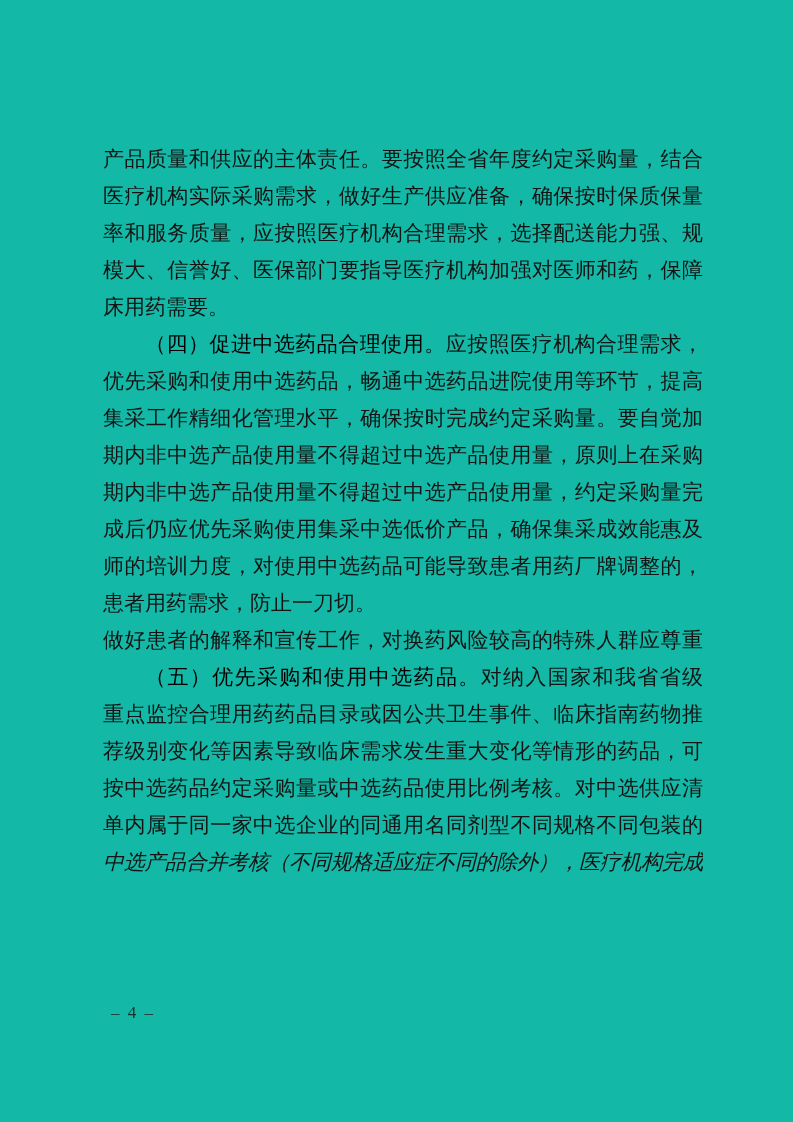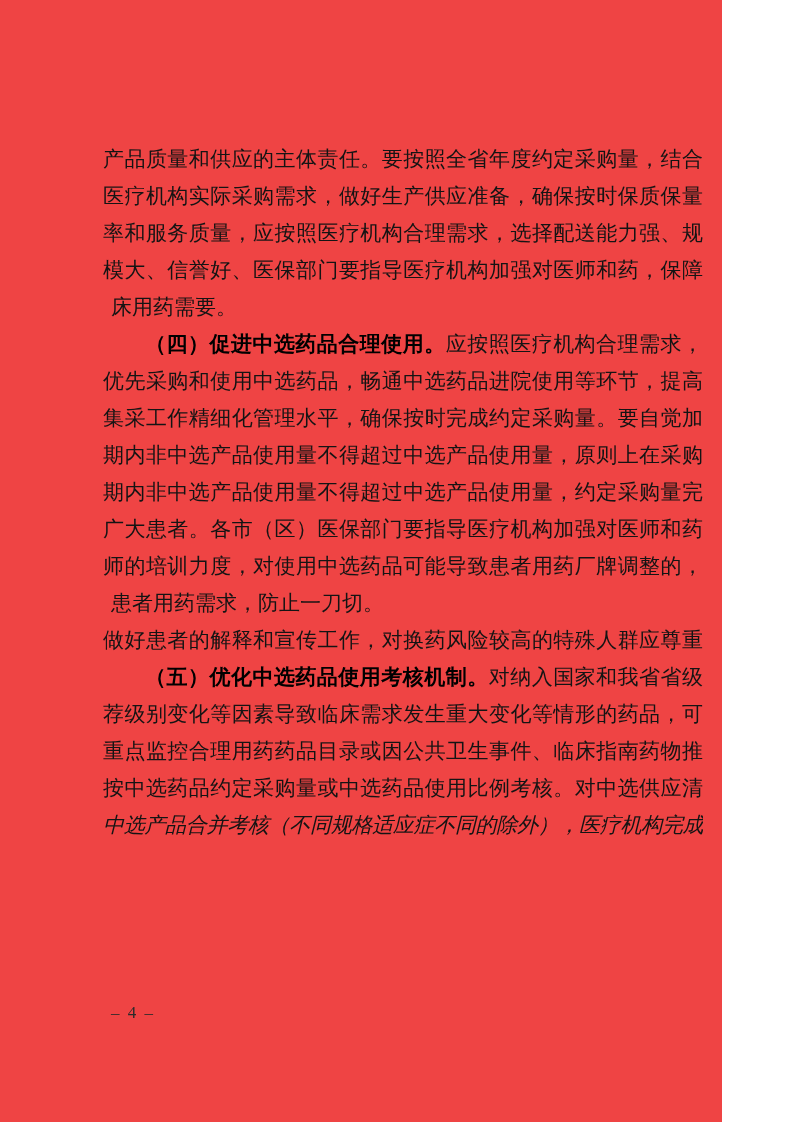--- a/index.html
+++ b/index.html
@@ -2,23 +2,23 @@
 <html><head>
 <meta charset="utf-8">
 <style>
   html, body {
     margin: 0;
     padding: 0;
     background: #ffffff;
   }
   .page {
     position: relative;
-    width: 722px;
+    width: 793px;
     height: 1122px;
-    background: #ef4444;
+    background: #14b8a6;
     overflow: hidden;
     font-family: "Liberation Serif", "DejaVu Serif", serif;
     color: #141414;
   }
   .text-block {
     position: absolute;
     left: 103px;
     top: 141px;
     width: 600px;
   }
@@ -29,28 +29,27 @@
     text-align: justify;
     text-align-last: justify;
     overflow: hidden;
   }
   .line.indent {
     padding-left: 42px;
     width: 558px;
   }
   .line.para-end {
     text-align-last: left;
-    margin-left: 8px;
   }
   .line.tight {
     letter-spacing: -0.6px;
     font-style: italic;
   }
   .bold {
-    font-weight: bold;
+    font-weight: normal;
     color: #000000;
   }
   .footer {
     position: absolute;
     left: 111px;
     top: 1003px;
     font-size: 17px;
     color: #2b2b2b;
     letter-spacing: 2px;
   }
@@ -63,24 +62,25 @@
       <div class="line"><span>产品质量和供应的主体责任。要按照全省年度约定采购量，结合</span></div>
       <div class="line"><span>医疗机构实际采购需求，做好生产供应准备，确保按时保质保量</span></div>
       <div class="line"><span>率和服务质量，应按照医疗机构合理需求，选择配送能力强、规</span></div>
       <div class="line"><span>模大、信誉好、医保部门要指导医疗机构加强对医师和药，保障临</span></div>
       <div class="line para-end"><span>床用药需要。</span></div>
       <div class="line indent"><span class="bold">（四）促进中选药品合理使用。</span><span>应按照医疗机构合理需求，</span></div>
       <div class="line"><span>优先采购和使用中选药品，畅通中选药品进院使用等环节，提高</span></div>
       <div class="line"><span>集采工作精细化管理水平，确保按时完成约定采购量。要自觉加</span></div>
       <div class="line"><span>期内非中选产品使用量不得超过中选产品使用量，原则上在采购周</span></div>
       <div class="line"><span>期内非中选产品使用量不得超过中选产品使用量，约定采购量完</span></div>
-      <div class="line"><span>广大患者。各市（区）医保部门要指导医疗机构加强对医师和药</span></div>
+      <div class="line"><span>成后仍应优先采购使用集采中选低价产品，确保集采成效能惠及</span></div>
       <div class="line"><span>师的培训力度，对使用中选药品可能导致患者用药厂牌调整的，</span></div>
       <div class="line para-end"><span>患者用药需求，防止一刀切。</span></div>
       <div class="line"><span>做好患者的解释和宣传工作，对换药风险较高的特殊人群应尊重</span></div>
-      <div class="line indent"><span class="bold">（五）优化中选药品使用考核机制。</span><span>对纳入国家和我省省级</span></div>
+      <div class="line indent"><span class="bold">（五）优先采购和使用中选药品。</span><span>对纳入国家和我省省级</span></div>
+      <div class="line"><span>重点监控合理用药药品目录或因公共卫生事件、临床指南药物推</span></div>
       <div class="line"><span>荐级别变化等因素导致临床需求发生重大变化等情形的药品，可</span></div>
-      <div class="line"><span>重点监控合理用药药品目录或因公共卫生事件、临床指南药物推</span></div>
       <div class="line"><span>按中选药品约定采购量或中选药品使用比例考核。对中选供应清</span></div>
+      <div class="line"><span>单内属于同一家中选企业的同通用名同剂型不同规格不同包装的</span></div>
       <div class="line tight"><span>中选产品合并考核（不同规格适应症不同的除外），医疗机构完成</span></div>
     </div>
   <div class="footer">– 4 –</div>
 </div>
 
 </body></html>

